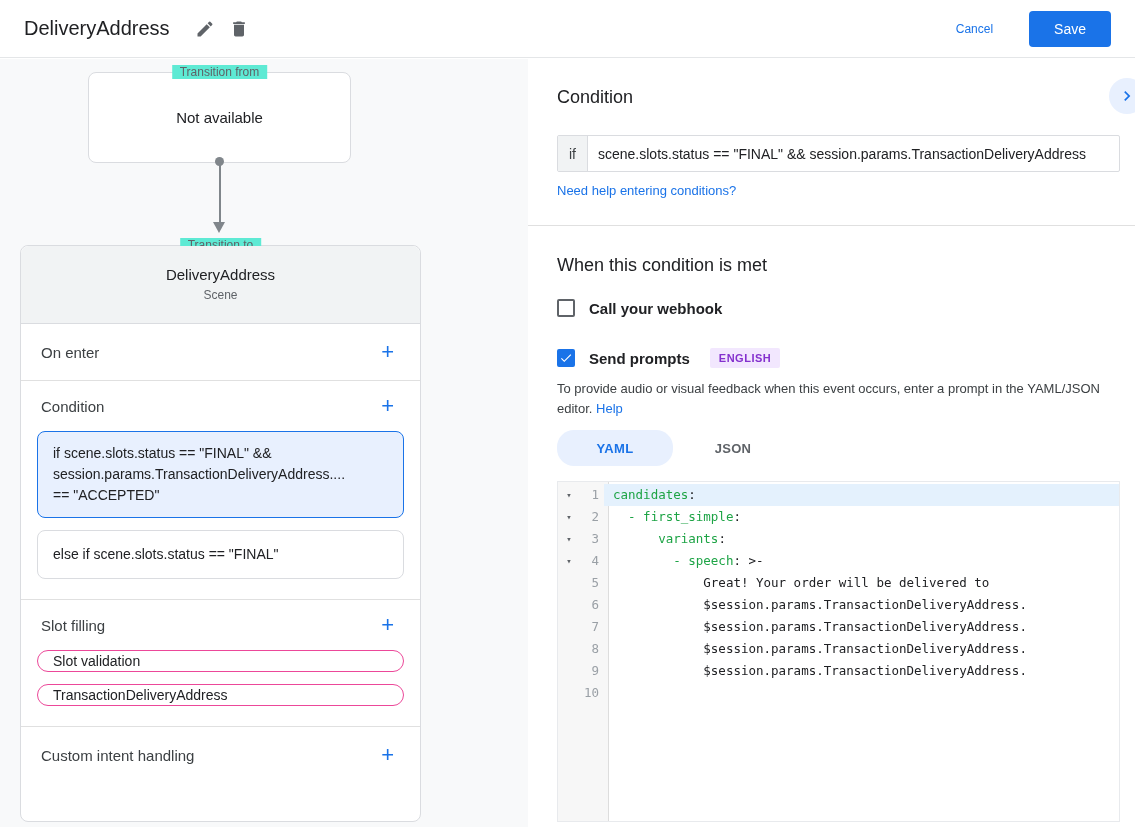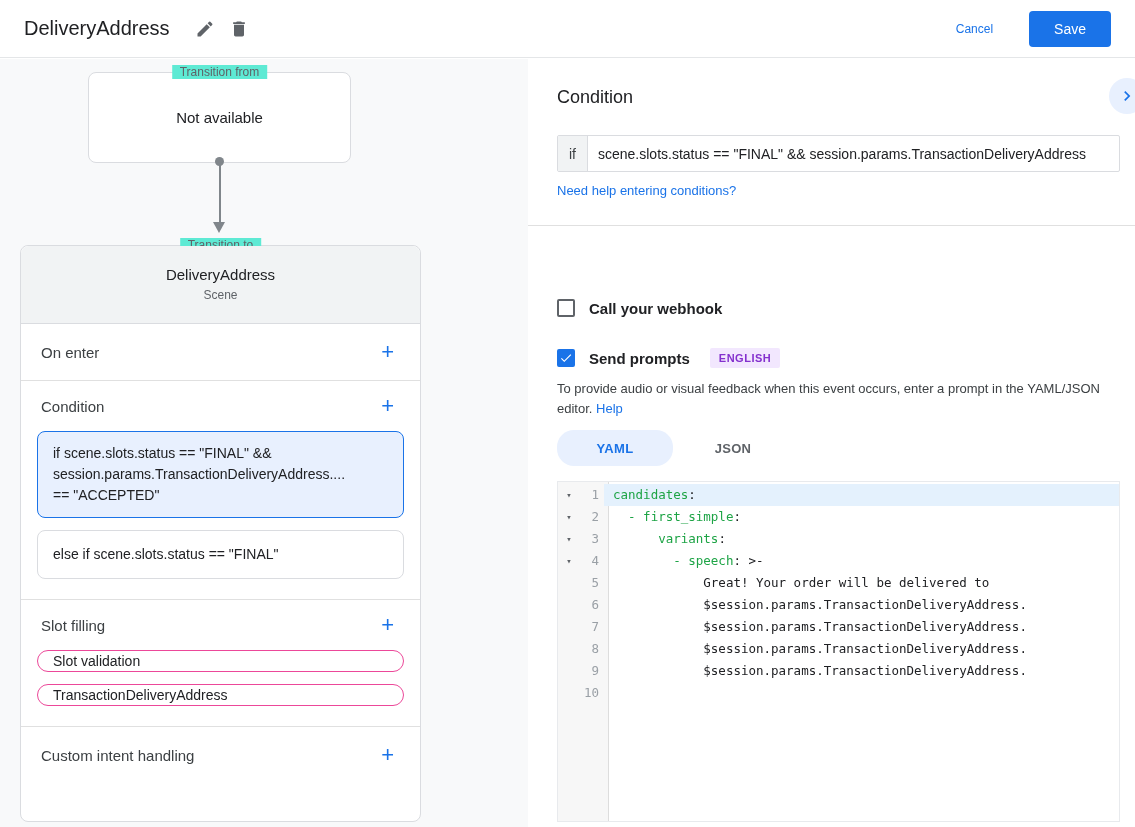--- a/index.html
+++ b/index.html
@@ -202,20 +202,21 @@
 
     <div class="if-row">
       <span class="if-cell">if</span>
       <input class="if-input" type="text" value="scene.slots.status == &quot;FINAL&quot; &amp;&amp; session.params.TransactionDeliveryAddress" style="">
     </div>
 
     <a class="help-link">Need help entering conditions?</a>
 
     <div class="panel-divider"></div>
 
+    <h2 class="when-title">When this condition is met</h2>
 
     <div class="check-row" style="top:240px">
       <span class="cbox empty"></span>
       <span class="check-label">Call your webhook</span>
     </div>
 
     <div class="check-row" style="top:289px">
       <span class="cbox checked">
         <span style="display:flex">
           <svg viewBox="0 0 24 24" width="14" height="14">

